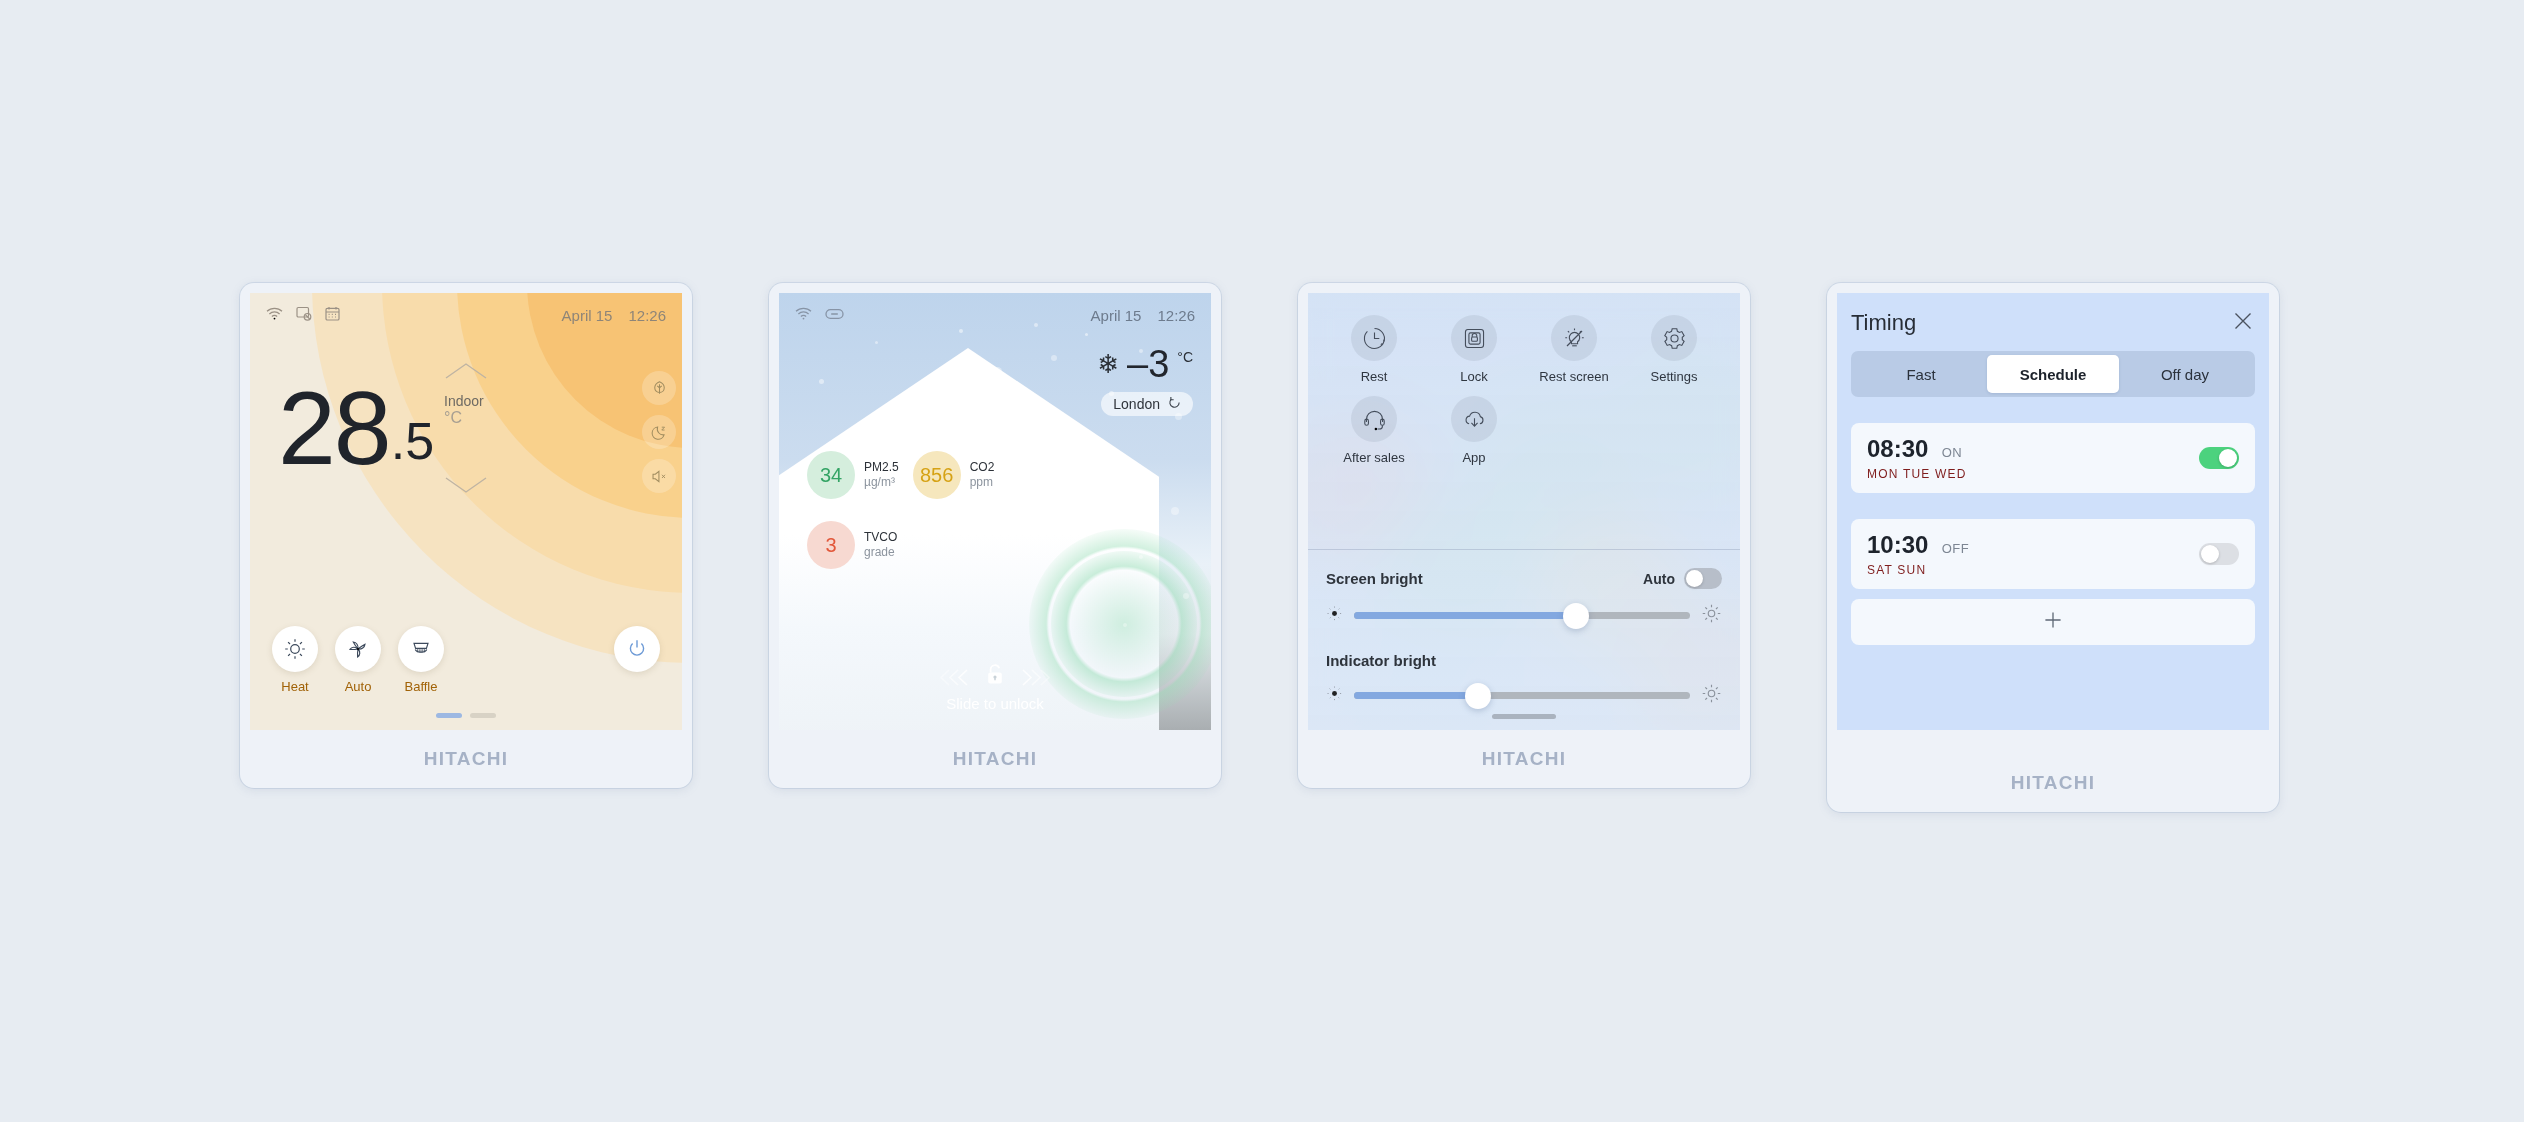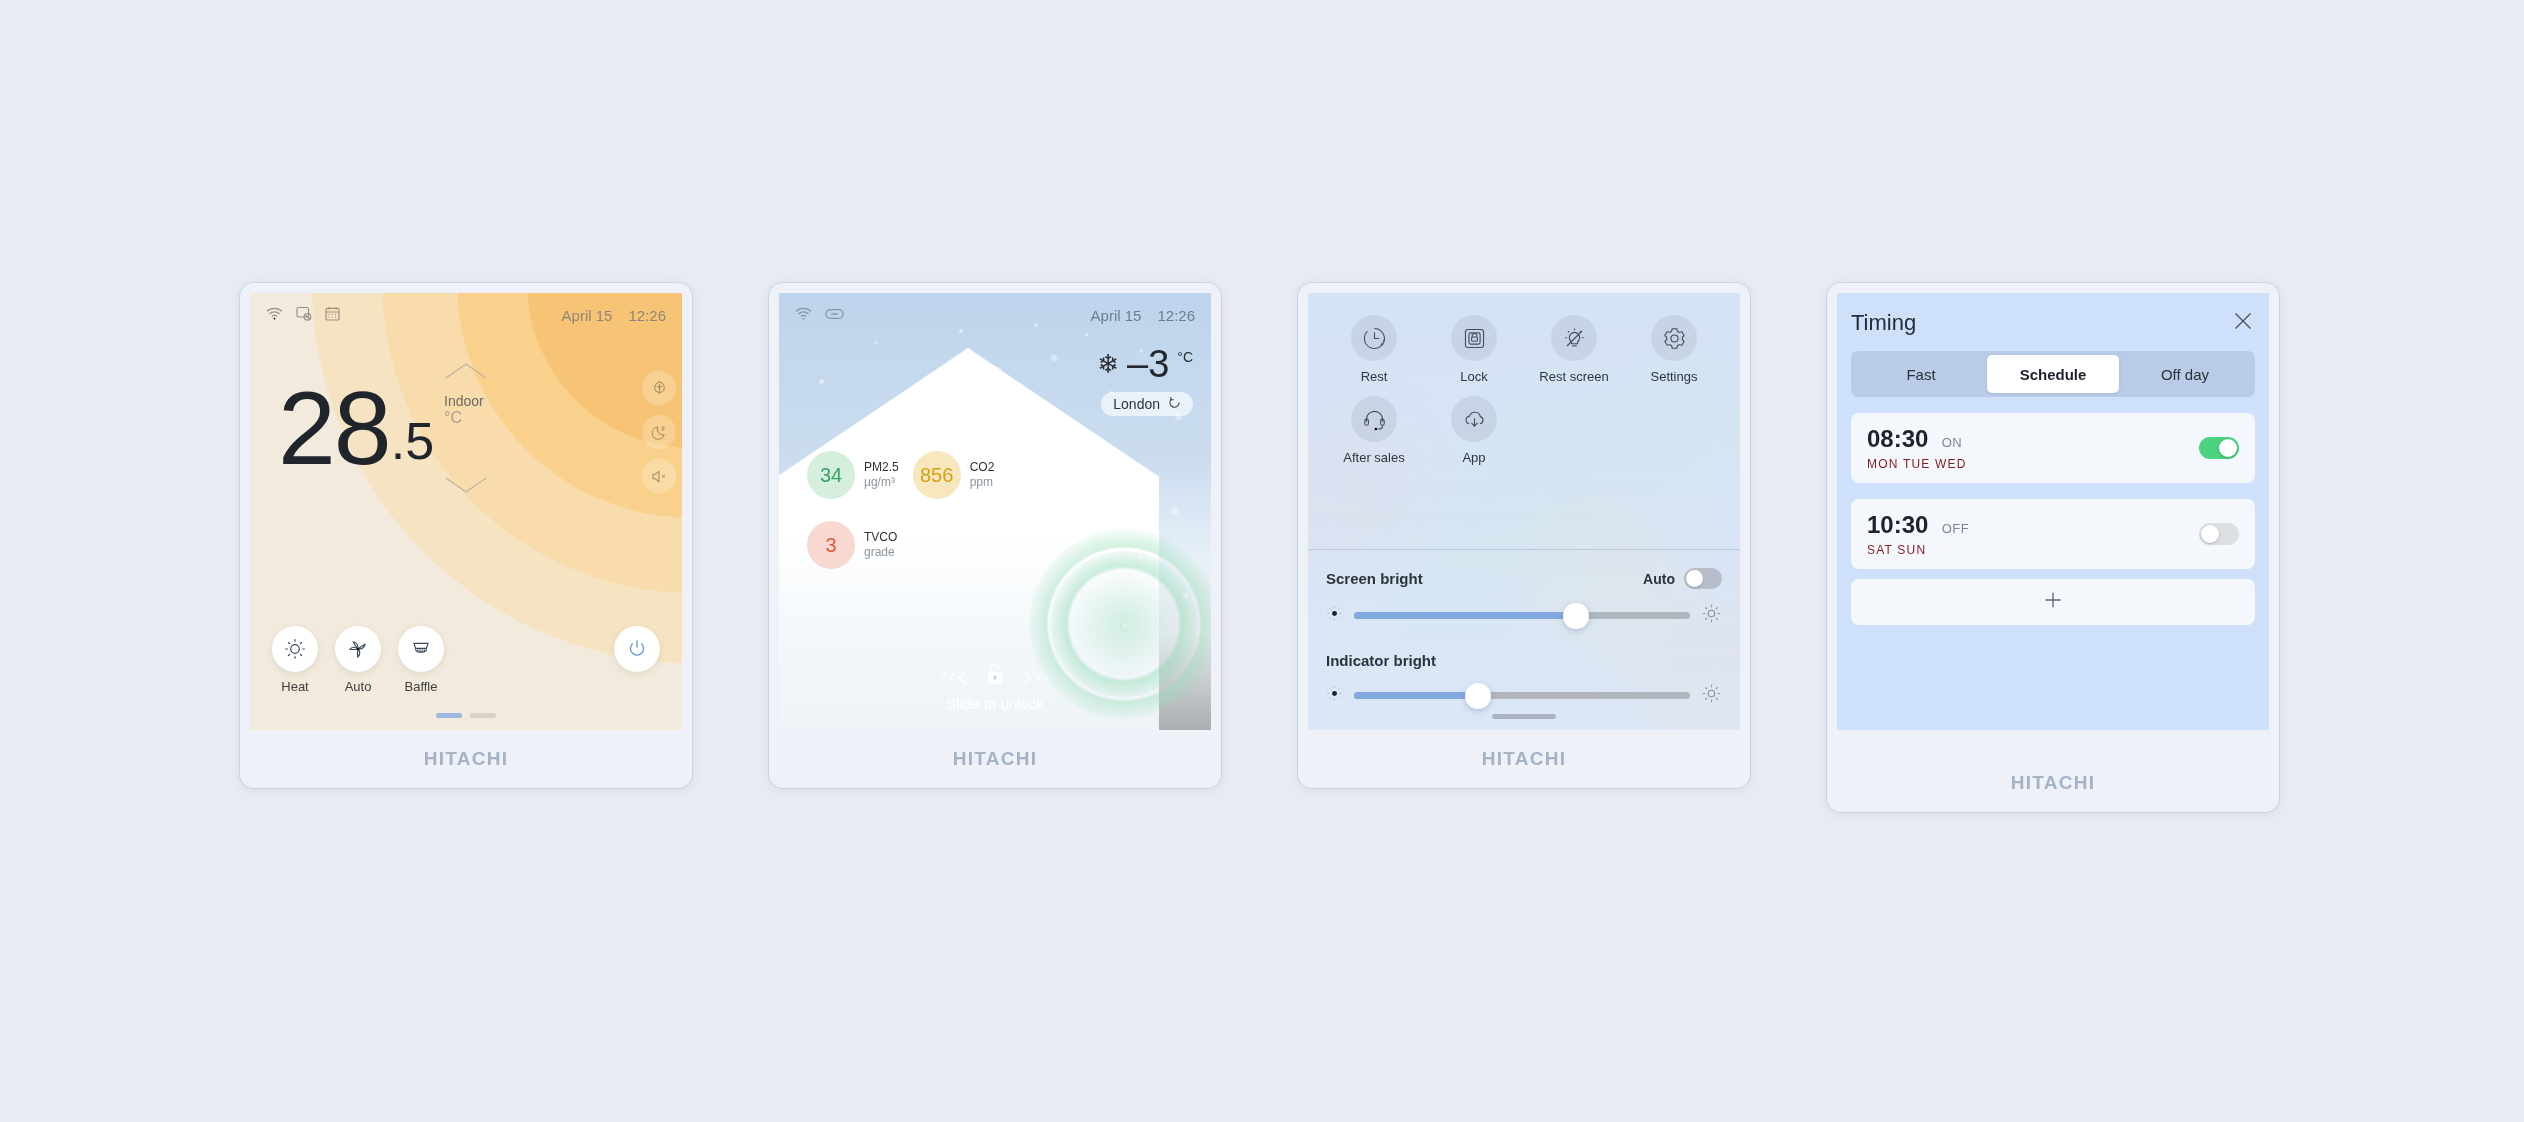--- a/index.html
+++ b/index.html
@@ -106,21 +106,21 @@
   }
   .modes { display: flex; gap: 17px; align-items: flex-start; padding-top: 14px; }
   .mode { width: 46px; text-align: center; }
   .mode-circle {
     width: 46px; height: 46px; border-radius: 50%;
     background: #fff; box-shadow: 0 2px 6px rgba(140,125,95,.20);
     display: flex; align-items: center; justify-content: center;
     margin: 0 auto;
   }
   .mode-circle svg { stroke: #3d4a5c; }
-  .mode-lbl { margin-top: 7px; font-size: 13px; color: #404040; }
+  .mode-lbl { margin-top: 7px; font-size: 13px; color: #a16207; }
   .power {
     position: absolute; right: 22px; top: 14px;
     width: 46px; height: 46px; border-radius: 50%;
     background: #fff; box-shadow: 0 2px 6px rgba(140,125,95,.20);
     display: flex; align-items: center; justify-content: center;
   }
   .power svg { stroke: #6d9ad6; }
   .dots {
     position: absolute; left: 0; right: 0; bottom: 12px;
     display: flex; justify-content: center; gap: 8px;
@@ -231,21 +231,21 @@
   .tm-close svg { stroke: #4b535f; }
   .segmented {
     margin-top: 14px; height: 46px; border-radius: 7px;
     background: #b9cbe6; display: flex; padding: 4px;
   }
   .seg { flex: 1; display: flex; align-items: center; justify-content: center;
          font-size: 15px; color: #2b323c; border-radius: 5px; }
   .seg.active { background: #fff; font-weight: bold; color: #1c222b;
                 box-shadow: 0 1px 3px rgba(60,90,140,.18); }
   .tm-item {
-    margin-top: 16px; background: #f4f8fd; border-radius: 8px;
+    margin-top: 26px; background: #f4f8fd; border-radius: 8px;
     padding: 12px 16px; display: flex; align-items: center;
   }
   .tm-left .time { font-size: 24px; font-weight: bold; color: #1d232c; display: inline-block; }
   .tm-left .state { font-size: 13px; color: #7d8693; margin-left: 9px; letter-spacing: .4px; }
   .tm-left .days { margin-top: 4px; font-size: 12px; color: #7f1d1d; letter-spacing: 1.2px; }
   .tm-toggle {
     margin-left: auto; width: 40px; height: 22px; border-radius: 11px;
     background: #dcdfe4; position: relative;
   }
   .tm-toggle.on { background: #4cd27e; }

